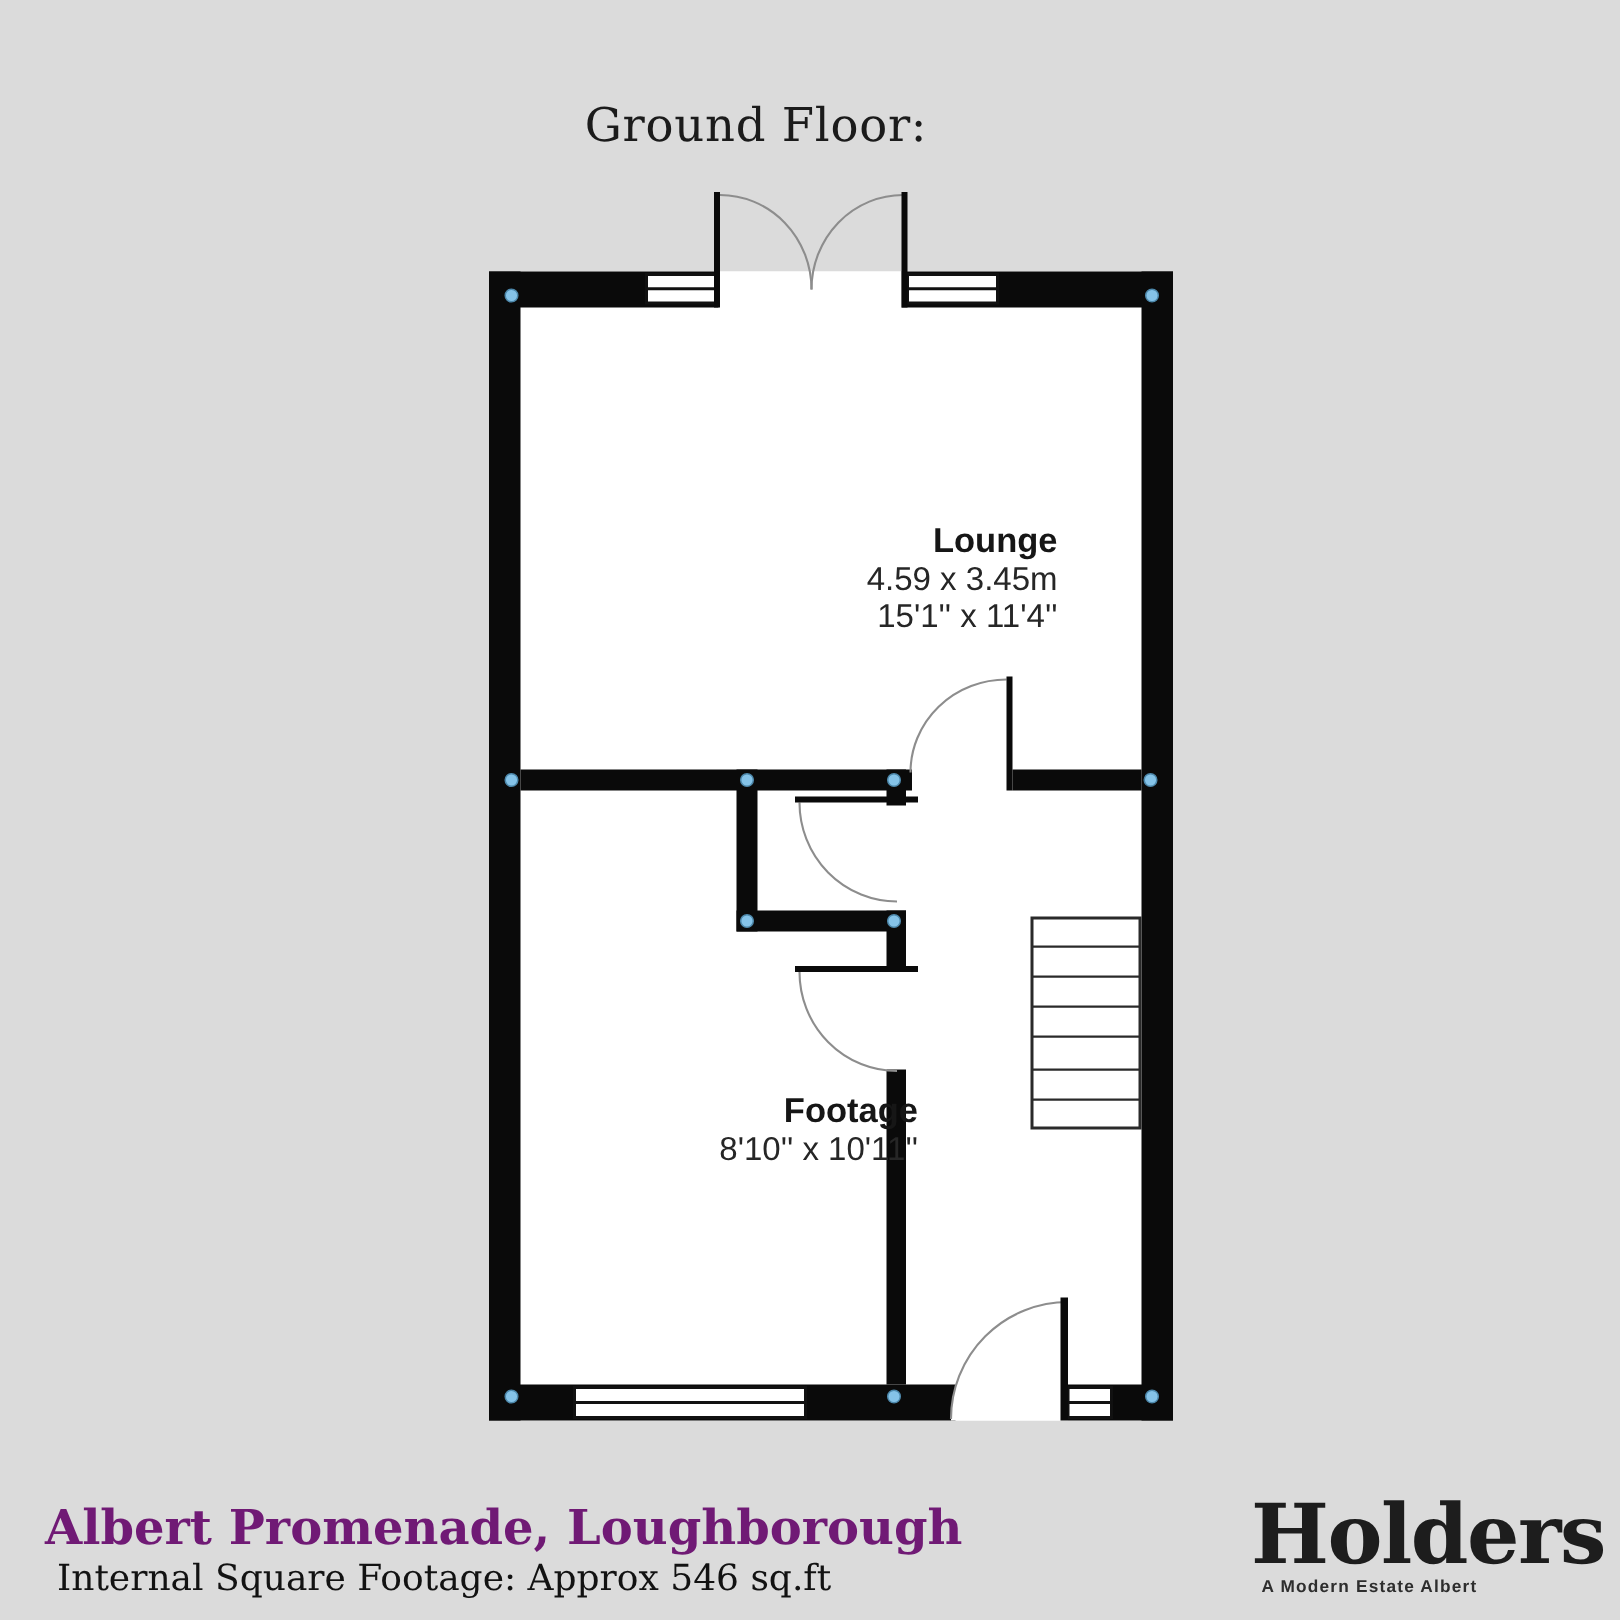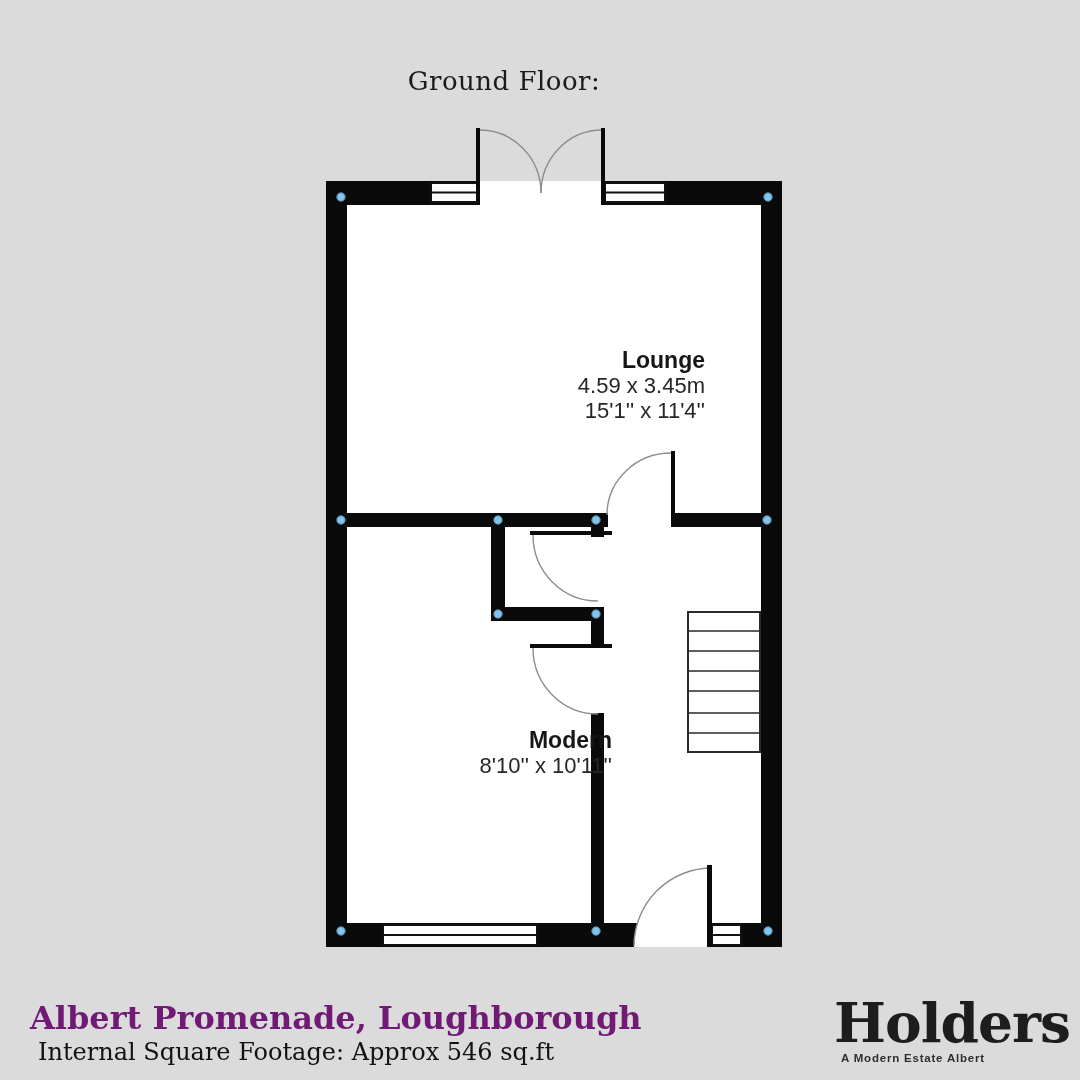--- a/index.html
+++ b/index.html
@@ -20,21 +20,21 @@
     width:1080px;height:1080px;
     background:var(--background);
     overflow:hidden;
     font-family:"Liberation Sans","DejaVu Sans",sans-serif;
   }
   .abs{position:absolute;}
   .floor-title{
     left:0;top:66px;width:1008px;
     text-align:center;
     font-family:"DejaVu Serif","Liberation Serif",serif;
-    font-size:26px;
+    font-size:31px;
     color:var(--text);
     letter-spacing:0.5px;
   }
   svg.plan{left:0;top:0;}
   .room-label{
     width:300px;
     text-align:right;
     color:var(--text);
   }
   .room-label .room-name{
@@ -183,21 +183,21 @@
   </g>
 </svg>
 
 <div class="abs room-label lounge-label">
   <div class="room-name">Lounge</div>
   <div class="room-dim">4.59 x 3.45m</div>
   <div class="room-dim">15'1'' x 11'4''</div>
 </div>
 
 <div class="abs room-label kitchen-label">
-  <div class="room-name">Modern</div>
+  <div class="room-name">Footage</div>
   <div class="room-dim">8'10'' x 10'11''</div>
 </div>
 
 <div class="abs footer-address">Albert Promenade, Loughborough</div>
 <div class="abs footer-footage">Internal Square Footage: Approx 546 sq.ft</div>
 
 <div class="abs brand-name">Holders</div>
 <div class="abs brand-tagline">A Modern Estate Albert</div>
 
 </body></html>

